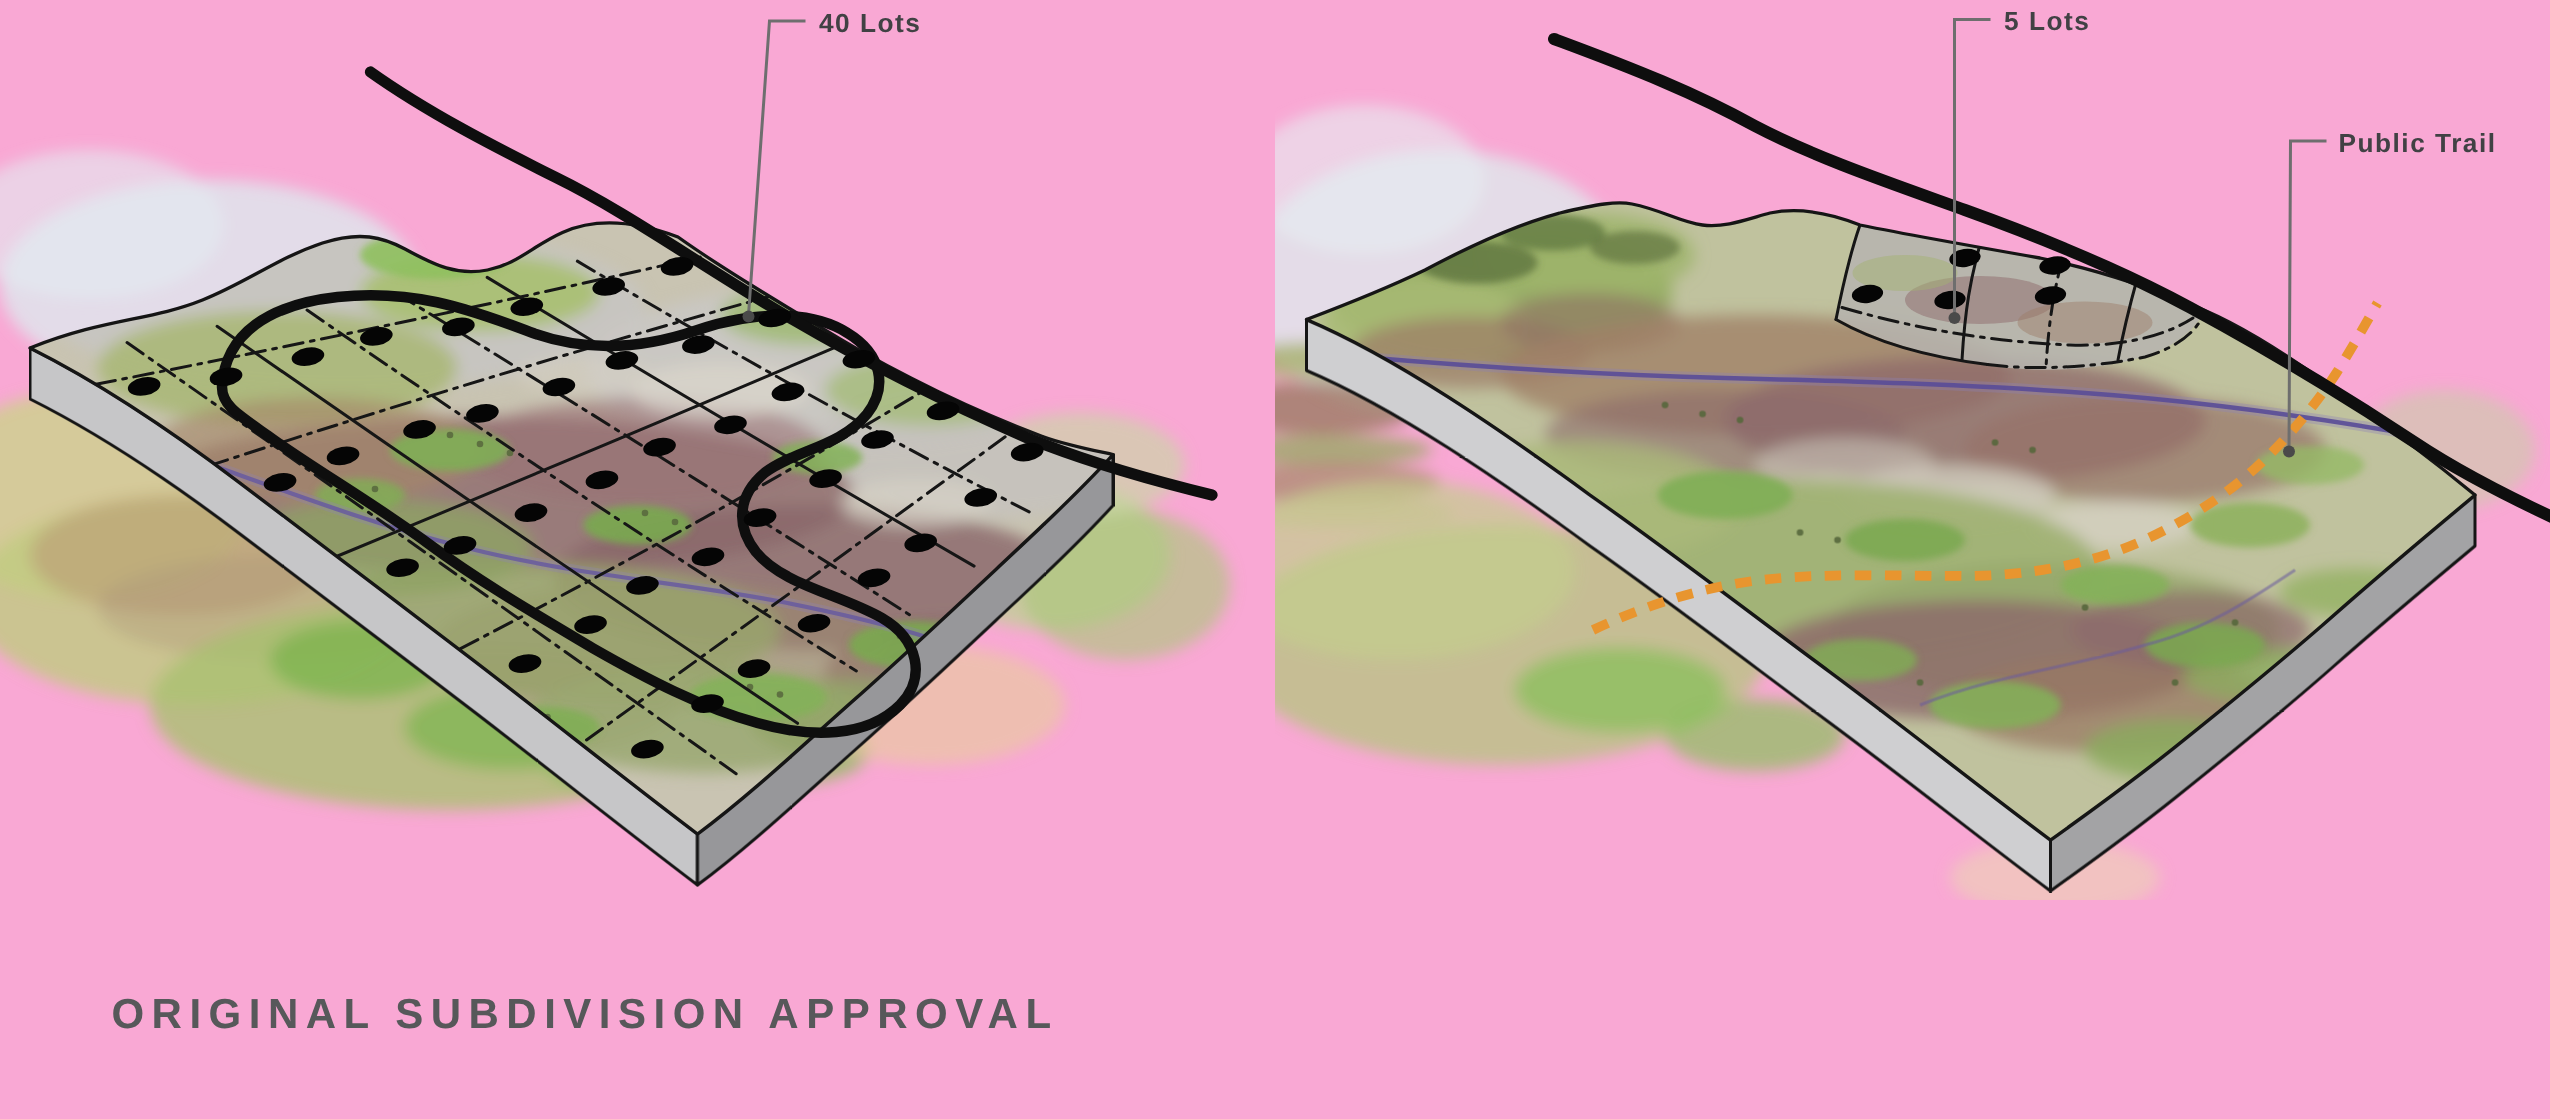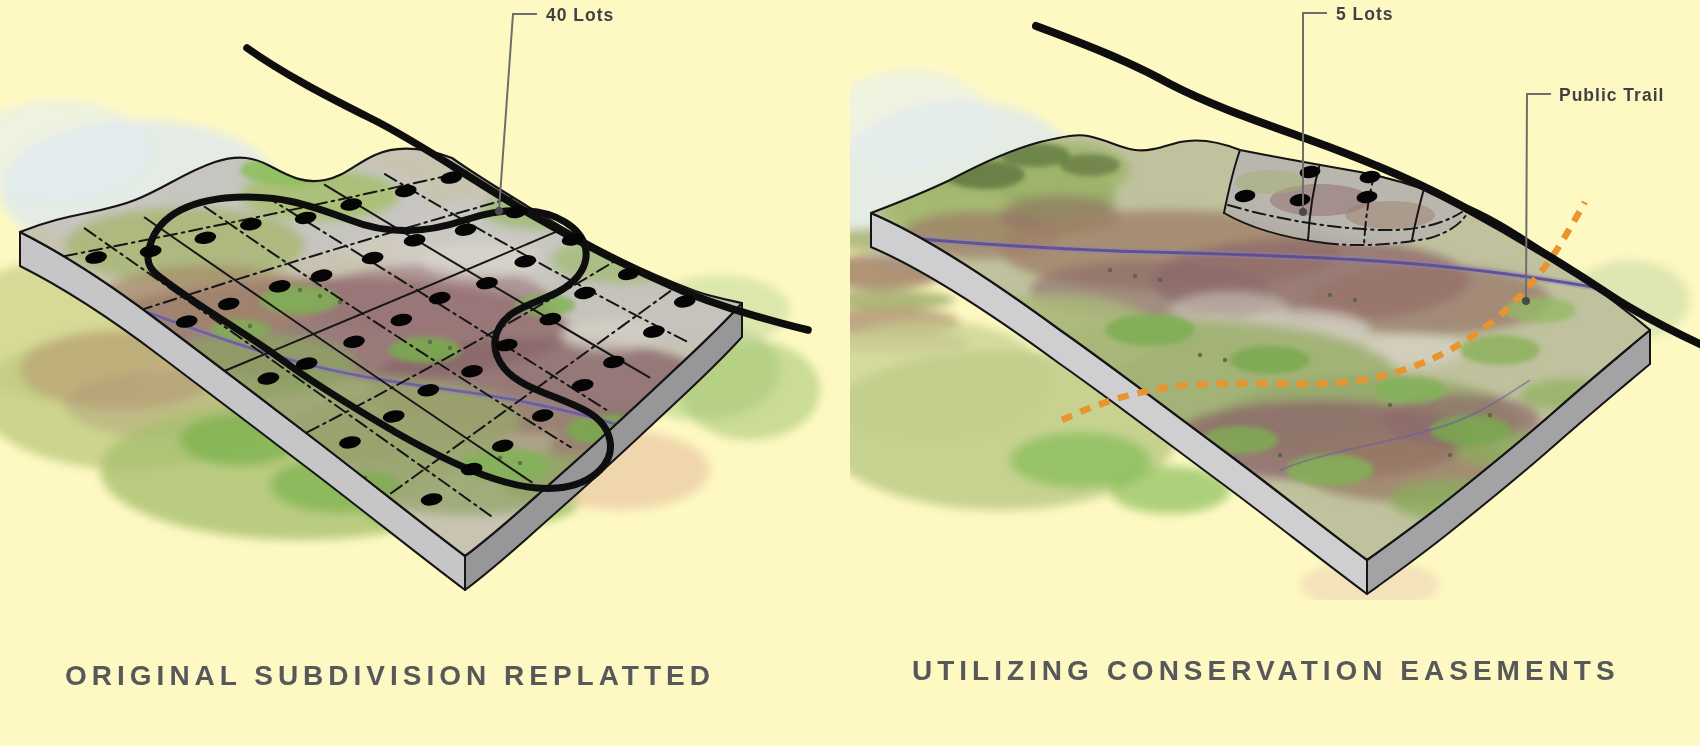--- a/index.html
+++ b/index.html
@@ -1,16 +1,16 @@
 <!DOCTYPE html>
 <html><head>
 <meta charset="utf-8">
 <style>
   html,body{margin:0;padding:0;background:#ffffff;}
-  #stage{position:relative;width:1700px;height:746px;background:#fef9c3;overflow:hidden;
+  #stage{position:relative;width:1700px;height:746px;background:#f9a8d4;overflow:hidden;
          font-family:"Liberation Sans",sans-serif;}
   .panel-svg{position:absolute;top:0;}
   #left-svg{left:0;}
   #right-svg{left:850px;}
   .caption{position:absolute;text-align:center;font-weight:700;font-size:28px;
            letter-spacing:5px;color:#57585a;line-height:51px;white-space:nowrap;}
   #caption-left{left:30px;width:720px;top:650px;}
   #caption-right{left:912px;width:700px;top:645px;}
   .callout-text{font-family:"Liberation Sans",sans-serif;font-weight:700;font-size:17.5px;
                 fill:#414144;letter-spacing:1px;}
@@ -306,17 +306,16 @@
       <circle cx="453" cy="212" r="4" fill="#4a4a4a"></circle>
       <text class="callout-text" x="486" y="20">5 Lots</text>
     </g>
     <g>
       <path class="leader" d="M701,94 L677,94 L676,300"></path>
       <circle cx="676" cy="301" r="4" fill="#4a4a4a"></circle>
       <text class="callout-text" x="709" y="101">Public Trail</text>
     </g>
   </svg>
 
-  <div id="caption-left" class="caption">ORIGINAL SUBDIVISION REPLATTED</div>
+  <div id="caption-left" class="caption">ORIGINAL SUBDIVISION APPROVAL</div>
   <div id="caption-right" class="caption">
-    <div>UTILIZING CONSERVATION EASEMENTS</div>
   </div>
 </div>
 
 </body></html>

